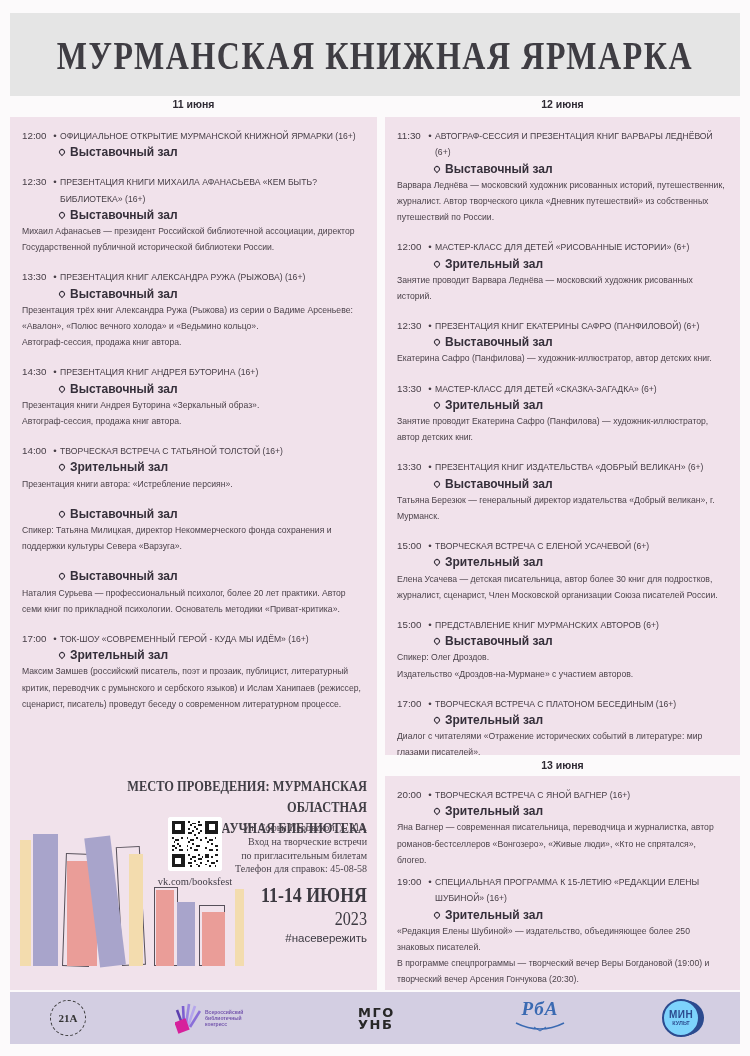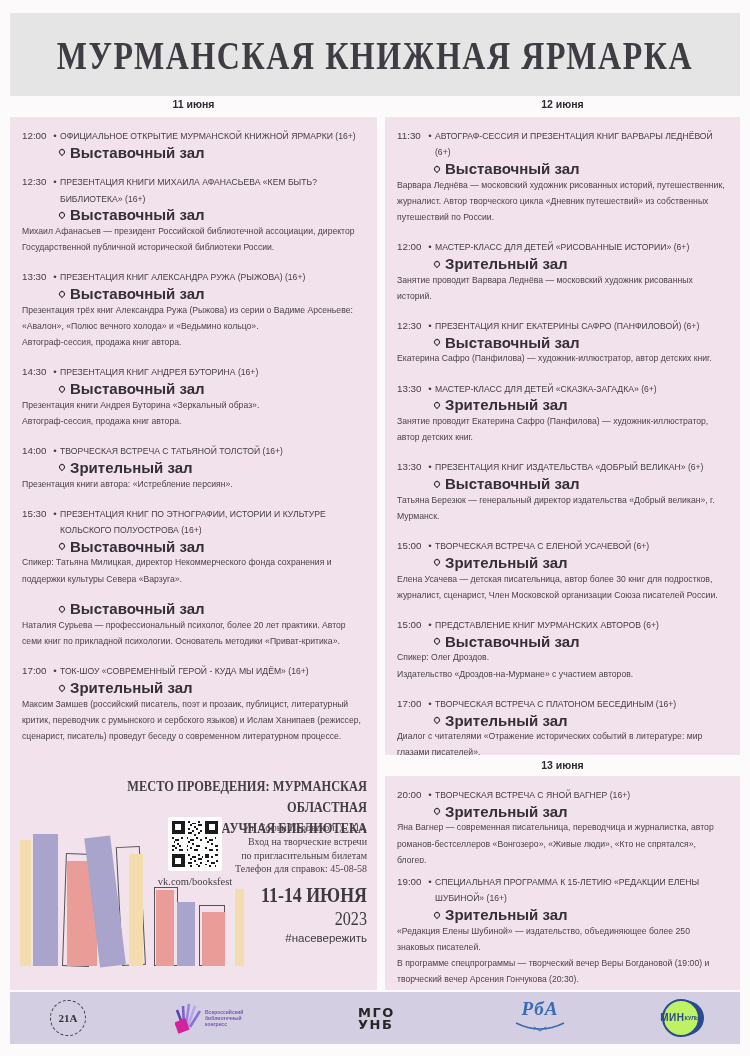--- a/index.html
+++ b/index.html
@@ -58,21 +58,21 @@
     transform:scaleX(0.88); transform-origin:left top;
   }
   .block-left .etitle { flex:0 0 347px; }
   .block-r1 .etitle, .block-r2 .etitle, .block-r3 .etitle { flex:0 0 333px; }
   .eloc { margin-left:36px; display:flex; align-items:center; height:16.2px; }
   .pin {
     display:inline-block; width:6px; height:6px;
     border:1.5px solid #352f3a; border-radius:50% 50% 50% 0;
     transform:rotate(-45deg); margin-right:5px; margin-left:1px;
   }
-  .locname { font-weight:bold; font-size:15px; color:#352f3a; }
+  .locname { font-weight:bold; font-size:12px; color:#352f3a; }
   .edesc {
     font-size:9.8px; line-height:16.2px; color:#4c434b;
     white-space:pre-line;
     transform:scaleX(0.882); transform-origin:left top;
   }
   .block-left .edesc { width:390px; }
   .block-r1 .edesc, .block-r2 .edesc, .block-r3 .edesc { width:375px; }
   .edesc:empty { display:none; }
 
   
@@ -151,22 +151,22 @@
   }
   .rba { left:498px; width:64px; text-align:center; }
   .rba-text {
     font-family:"Liberation Serif", serif; font-style:italic; font-weight:bold;
     font-size:19px; color:#3a6ab2; letter-spacing:1px;
   }
   .minkult {
     left:652px; width:38px; height:38px; border-radius:50%;
     border:2px solid #2c4b8f;
     box-shadow:3px 0 0 -1px #2c4b8f, 6px 0 0 -2px #2c4b8f;
-    background:#bef264;
-    display:flex; flex-direction:row; align-items:center; justify-content:center;
+    background:#7dd3fc;
+    display:flex; flex-direction:column; align-items:center; justify-content:center;
     color:#2c4b8f;
   }
   .mk1 { font-size:10px; font-weight:bold; letter-spacing:0.5px; line-height:10px; }
   .mk2 { font-size:5.5px; font-weight:bold; line-height:6px; }
 </style>
 </head>
 <body>
 
 <header class="abs title-band">
   <h1>МУРМАНСКАЯ КНИЖНАЯ ЯРМАРКА</h1>
@@ -240,25 +240,20 @@
         <span class="etitle">ТВОРЧЕСКАЯ ВСТРЕЧА С ТАТЬЯНОЙ ТОЛСТОЙ (16+)</span>
       </div>
     <div class="eloc">
         <span class="pin"></span>
         <span class="locname">Зрительный зал</span>
       </div>
     <div class="edesc">Презентация книги автора: «Истребление персиян».</div>
   </div>
 
   <div class="event">
-    <div class="ehead">
-        <span class="time">15:30</span>
-        <span class="bullet"></span>
-        <span class="etitle">ПРЕЗЕНТАЦИЯ КНИГ ПО ЭТНОГРАФИИ, ИСТОРИИ И КУЛЬТУРЕ КОЛЬСКОГО ПОЛУОСТРОВА (16+)</span>
-      </div>
     <div class="eloc">
         <span class="pin"></span>
         <span class="locname">Выставочный зал</span>
       </div>
     <div class="edesc">Спикер: Татьяна Милицкая, директор Некоммерческого фонда сохранения и поддержки культуры Севера «Варзуга».</div>
   </div>
 
   <div class="event">
     <div class="eloc">
         <span class="pin"></span>

